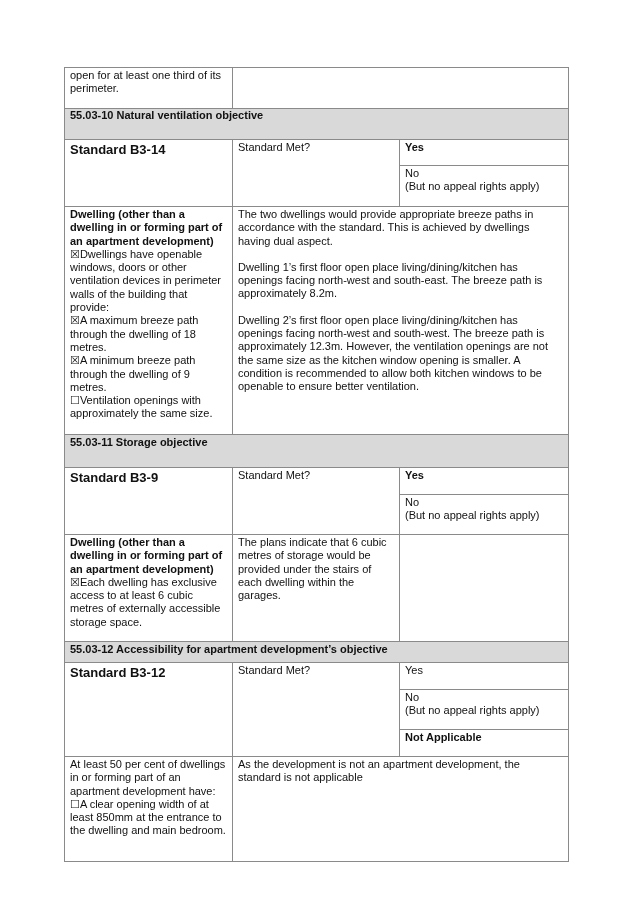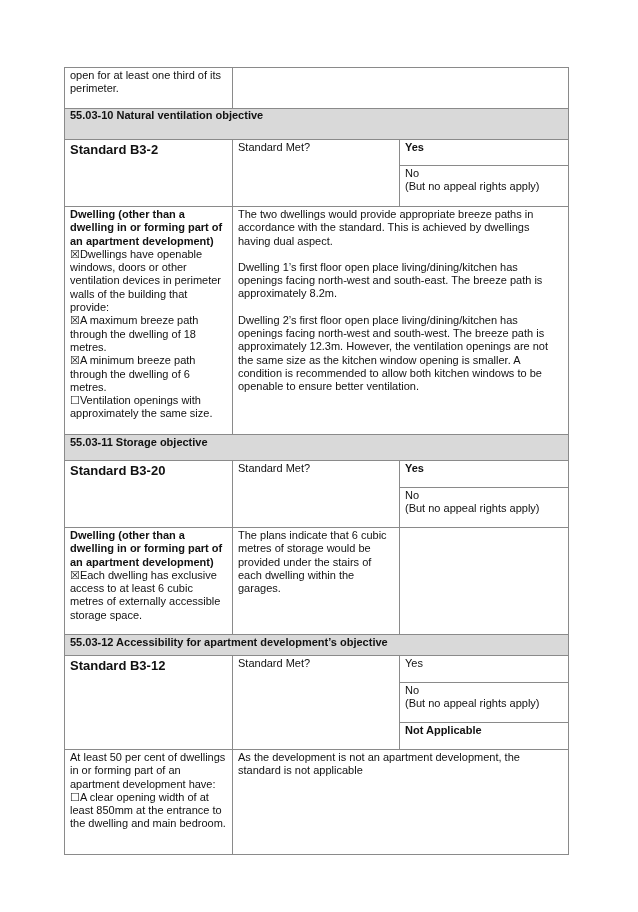--- a/index.html
+++ b/index.html
@@ -34,52 +34,52 @@
   <tbody>
         <tr style="height:41px">
     <td><span>open for at least one third of its perimeter.</span></td>
     <td colspan="2"><span></span></td>
   </tr>
 
   <tr class="hdr" style="height:31px">
     <td colspan="3" style="padding-top:0;padding-bottom:0;line-height:12px">55.03-10 Natural ventilation objective</td>
   </tr>
   <tr style="height:26px">
-    <td rowspan="2" class="std">Standard B3-2</td>
+    <td rowspan="2" class="std">Standard B3-14</td>
     <td rowspan="2">Standard Met?</td>
     <td class="bold"><span>Yes</span></td>
   </tr>
   <tr style="height:41px">
     <td>
       <span class="chk">No</span>
       <span class="chk">(But no appeal rights apply)</span>
     </td>
   </tr>
   <tr style="height:228px">
     <td>
       <span class="lead-bold">Dwelling (other than a dwelling in or forming part of an apartment development)</span>
       <span class="chk"><span>☒</span><span>Dwellings have openable windows, doors or other ventilation devices in perimeter walls of the building that provide:</span></span>
       <span class="chk"><span>☒</span><span>A maximum breeze path through the dwelling of 18 metres.</span></span>
-      <span class="chk"><span>☒</span><span>A minimum breeze path through the dwelling of 6 metres.</span></span>
+      <span class="chk"><span>☒</span><span>A minimum breeze path through the dwelling of 9 metres.</span></span>
       <span class="chk"><span>☐</span><span>Ventilation openings with approximately the same size.</span></span>
     </td>
     <td colspan="2">
       <p class="p">The two dwellings would provide appropriate breeze paths in accordance with the standard. This is achieved by dwellings having dual aspect.</p>
       <div class="gap"></div>
       <p class="p">Dwelling 1’s first floor open place living/dining/kitchen has openings facing north-west and south-east. The breeze path is approximately 8.2m.</p>
       <div class="gap"></div>
       <p class="p">Dwelling 2’s first floor open place living/dining/kitchen has openings facing north-west and south-west. The breeze path is approximately 12.3m. However, the ventilation openings are not the same size as the kitchen window opening is smaller. A condition is recommended to allow both kitchen windows to be openable to ensure better ventilation.</p>
     </td>
   </tr>
 
-  <tr class="hdr" style="height:26px">
+  <tr class="hdr" style="height:33px">
     <td colspan="3">55.03-11 Storage objective</td>
   </tr>
   <tr style="height:27px">
-    <td rowspan="2" class="std">Standard B3-20</td>
+    <td rowspan="2" class="std">Standard B3-9</td>
     <td rowspan="2">Standard Met?</td>
     <td class="bold"><span>Yes</span></td>
   </tr>
   <tr style="height:40px">
     <td>
       <span class="chk">No</span>
       <span class="chk">(But no appeal rights apply)</span>
     </td>
   </tr>
   <tr style="height:107px">

